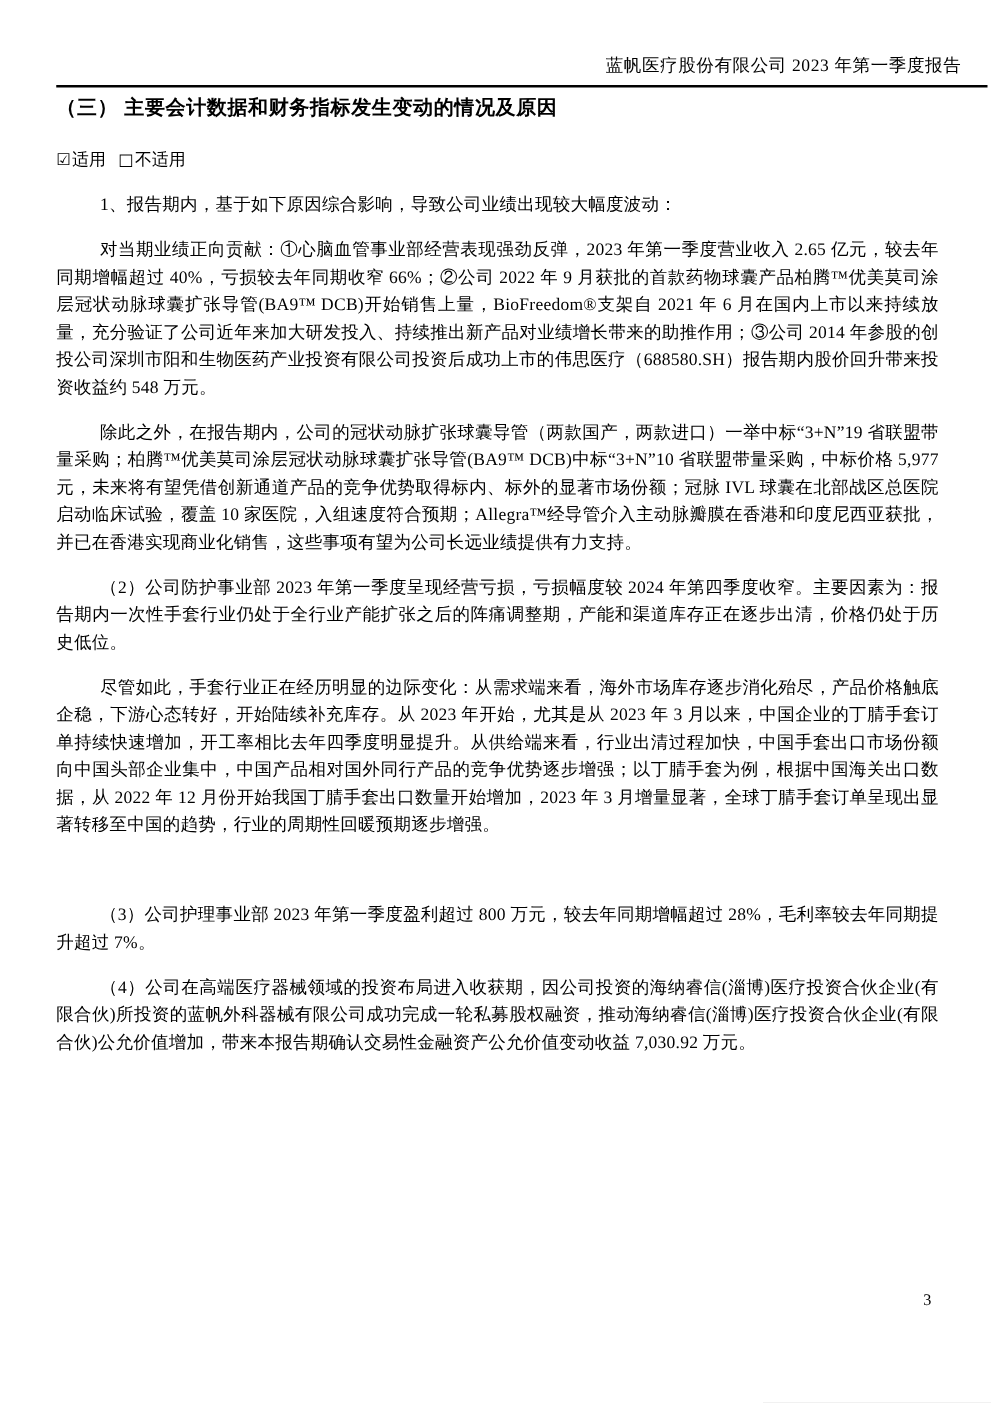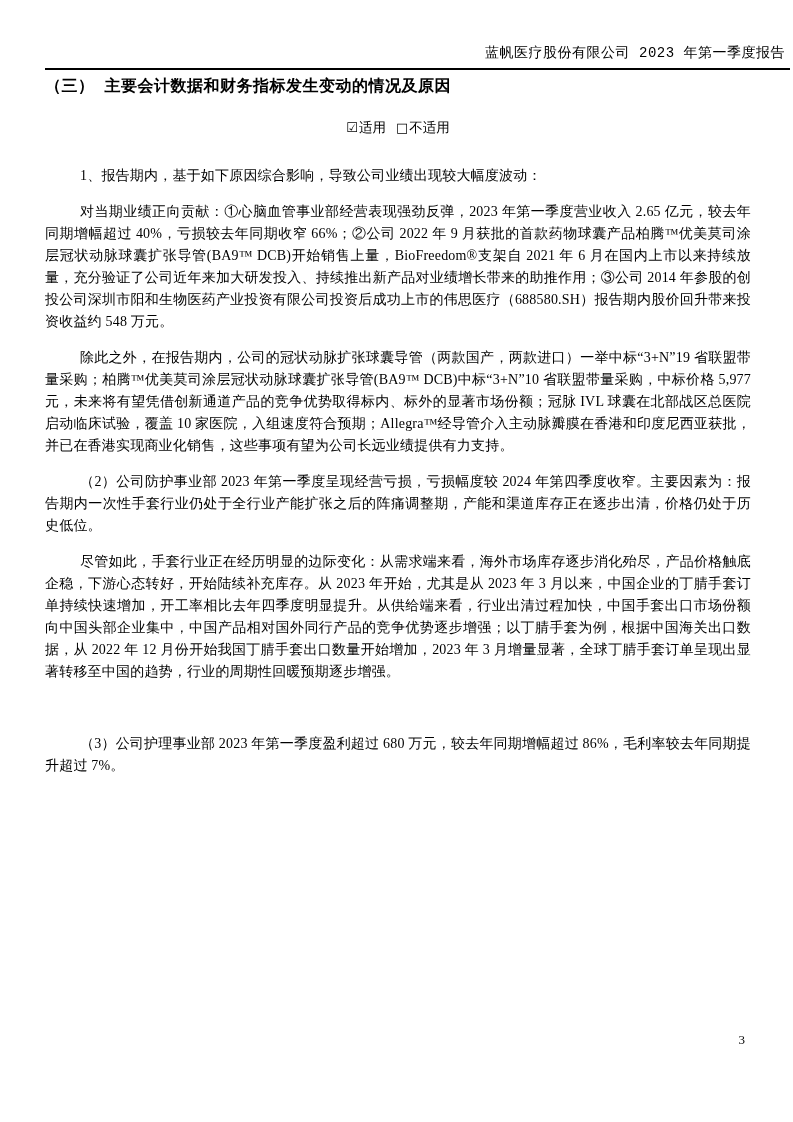--- a/index.html
+++ b/index.html
@@ -9,69 +9,67 @@
     height: 1122px;
     margin: 0 auto;
     background: #ffffff;
     color: #000000;
     font-family: "Liberation Serif", "DejaVu Serif", serif;
     overflow: hidden;
   }
   .doc-header {
     position: absolute;
     top: 44px;
-    right: 8px;
+    right: 24px;
     font-size: 14px;
     letter-spacing: 0.5px;
     white-space: nowrap;
-    font-family: Liberation Mono, monospace;
   }
   .header-rule {
     position: absolute;
     top: 68px;
     left: 45px;
     right: 3px;
     border-top: 2px solid #000000;
     height: 0;
   }
   .content {
     position: absolute;
     top: 76px;
     left: 45px;
     width: 706px;
   }
   .section-title {
     margin: 0;
-    font-family: Liberation Mono, monospace;
+    font-family: Liberation Sans, sans-serif;
     font-weight: bold;
     font-size: 16px;
     line-height: 22px;
     letter-spacing: 0.5px;
   }
   .applicability {
     margin-top: 21px;
     font-size: 13.5px;
     line-height: 18px;
-    text-align: center;
   }
   .applicability .box {
     font-family: "DejaVu Sans", sans-serif;
     font-size: 13px;
     margin-right: 1px;
   }
   .applicability .opt-gap { display: inline-block; width: 10px; }
   .content p {
     margin: 14px 0 0 0;
     font-size: 14px;
     line-height: 22px;
     text-indent: 2.5em;
     text-align: justify;
     letter-spacing: 0.2px;
   }
-  .content p.first-para { margin-top: 28px; }
+  .content p.first-para { margin-top: 16px; }
   .content p.big-gap-before { margin-top: 50px; }
   .page-number {
     position: absolute;
     top: 1032px;
     right: 48px;
     font-size: 13px;
   }
 </style>
 </head>
 <body>
@@ -88,19 +86,20 @@
 
     <div class="applicability">
       <span class="box">☑</span><span>适用</span><span class="opt-gap"></span><span class="box">□</span><span>不适用</span>
     </div>
 
     <p class="first-para">1、报告期内，基于如下原因综合影响，导致公司业绩出现较大幅度波动：</p>
     <p>对当期业绩正向贡献：①心脑血管事业部经营表现强劲反弹，2023 年第一季度营业收入 2.65 亿元，较去年同期增幅超过 40%，亏损较去年同期收窄 66%；②公司 2022 年 9 月获批的首款药物球囊产品柏腾™优美莫司涂层冠状动脉球囊扩张导管(BA9™ DCB)开始销售上量，BioFreedom®支架自 2021 年 6 月在国内上市以来持续放量，充分验证了公司近年来加大研发投入、持续推出新产品对业绩增长带来的助推作用；③公司 2014 年参股的创投公司深圳市阳和生物医药产业投资有限公司投资后成功上市的伟思医疗（688580.SH）报告期内股价回升带来投资收益约 548 万元。</p>
     <p>除此之外，在报告期内，公司的冠状动脉扩张球囊导管（两款国产，两款进口）一举中标“3+N”19 省联盟带量采购；柏腾™优美莫司涂层冠状动脉球囊扩张导管(BA9™ DCB)中标“3+N”10 省联盟带量采购，中标价格 5,977 元，未来将有望凭借创新通道产品的竞争优势取得标内、标外的显著市场份额；冠脉 IVL 球囊在北部战区总医院启动临床试验，覆盖 10 家医院，入组速度符合预期；Allegra™经导管介入主动脉瓣膜在香港和印度尼西亚获批，并已在香港实现商业化销售，这些事项有望为公司长远业绩提供有力支持。</p>
     <p>（2）公司防护事业部 2023 年第一季度呈现经营亏损，亏损幅度较 2024 年第四季度收窄。主要因素为：报告期内一次性手套行业仍处于全行业产能扩张之后的阵痛调整期，产能和渠道库存正在逐步出清，价格仍处于历史低位。</p>
     <p>尽管如此，手套行业正在经历明显的边际变化：从需求端来看，海外市场库存逐步消化殆尽，产品价格触底企稳，下游心态转好，开始陆续补充库存。从 2023 年开始，尤其是从 2023 年 3 月以来，中国企业的丁腈手套订单持续快速增加，开工率相比去年四季度明显提升。从供给端来看，行业出清过程加快，中国手套出口市场份额向中国头部企业集中，中国产品相对国外同行产品的竞争优势逐步增强；以丁腈手套为例，根据中国海关出口数据，从 2022 年 12 月份开始我国丁腈手套出口数量开始增加，2023 年 3 月增量显著，全球丁腈手套订单呈现出显著转移至中国的趋势，行业的周期性回暖预期逐步增强。</p>
-    <p class="big-gap-before">（3）公司护理事业部 2023 年第一季度盈利超过 680 万元，较去年同期增幅超过 86%，毛利率较去年同期提升超过 7%。</p>
+    <p class="big-gap-before">（3）公司护理事业部 2023 年第一季度盈利超过 800 万元，较去年同期增幅超过 28%，毛利率较去年同期提升超过 7%。</p>
+    <p>（4）公司在高端医疗器械领域的投资布局进入收获期，因公司投资的海纳睿信(淄博)医疗投资合伙企业(有限合伙)所投资的蓝帆外科器械有限公司成功完成一轮私募股权融资，推动海纳睿信(淄博)医疗投资合伙企业(有限合伙)公允价值增加，带来本报告期确认交易性金融资产公允价值变动收益 7,030.92 万元。</p>
 
   </div>
 
   <div class="page-number">3</div>
 
 </div>
 
 </body></html>

